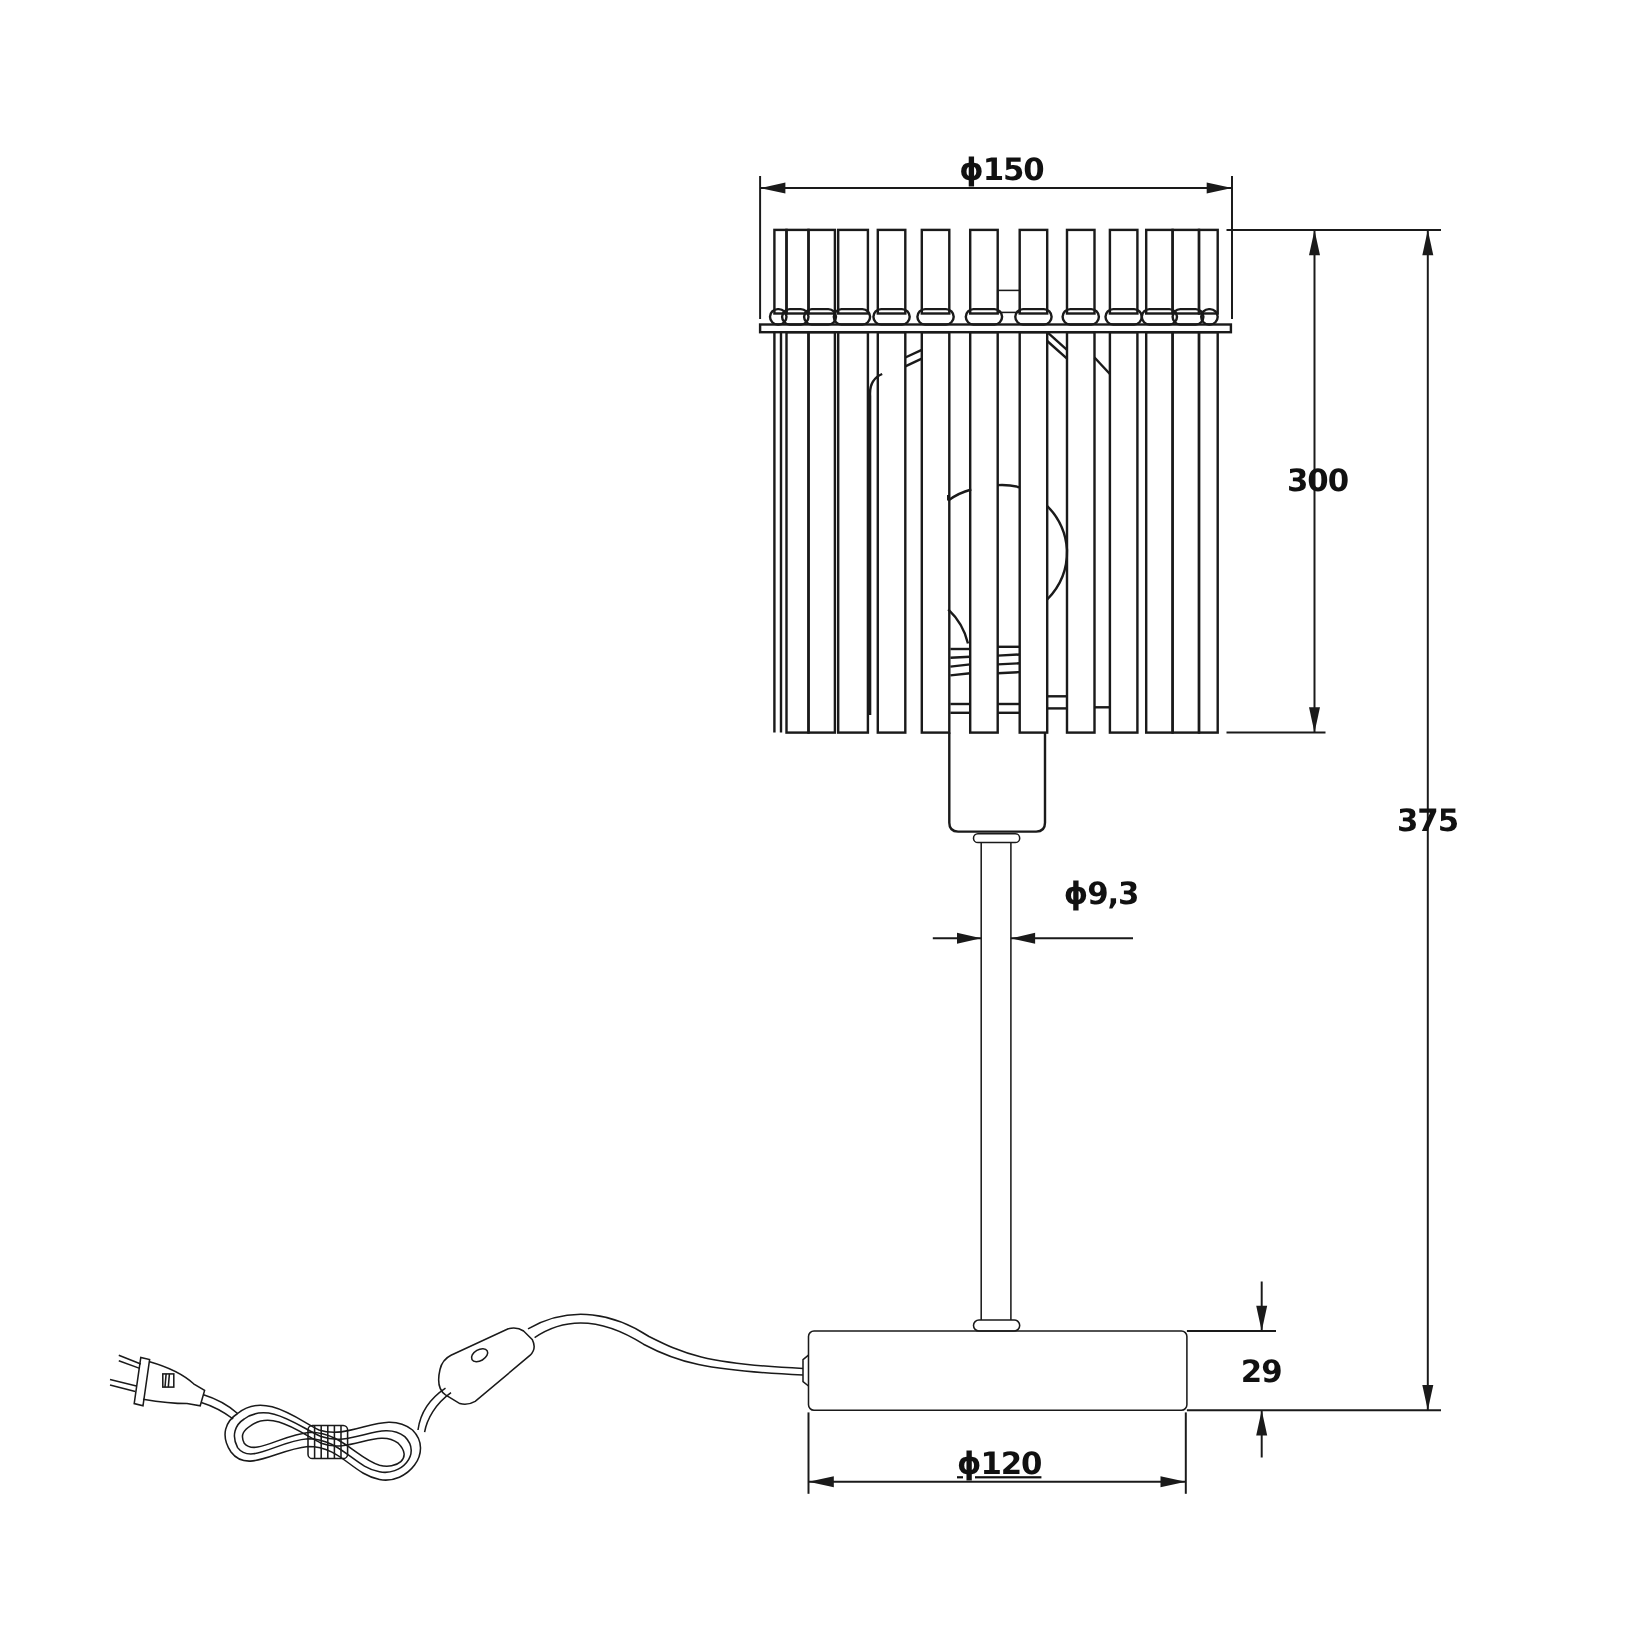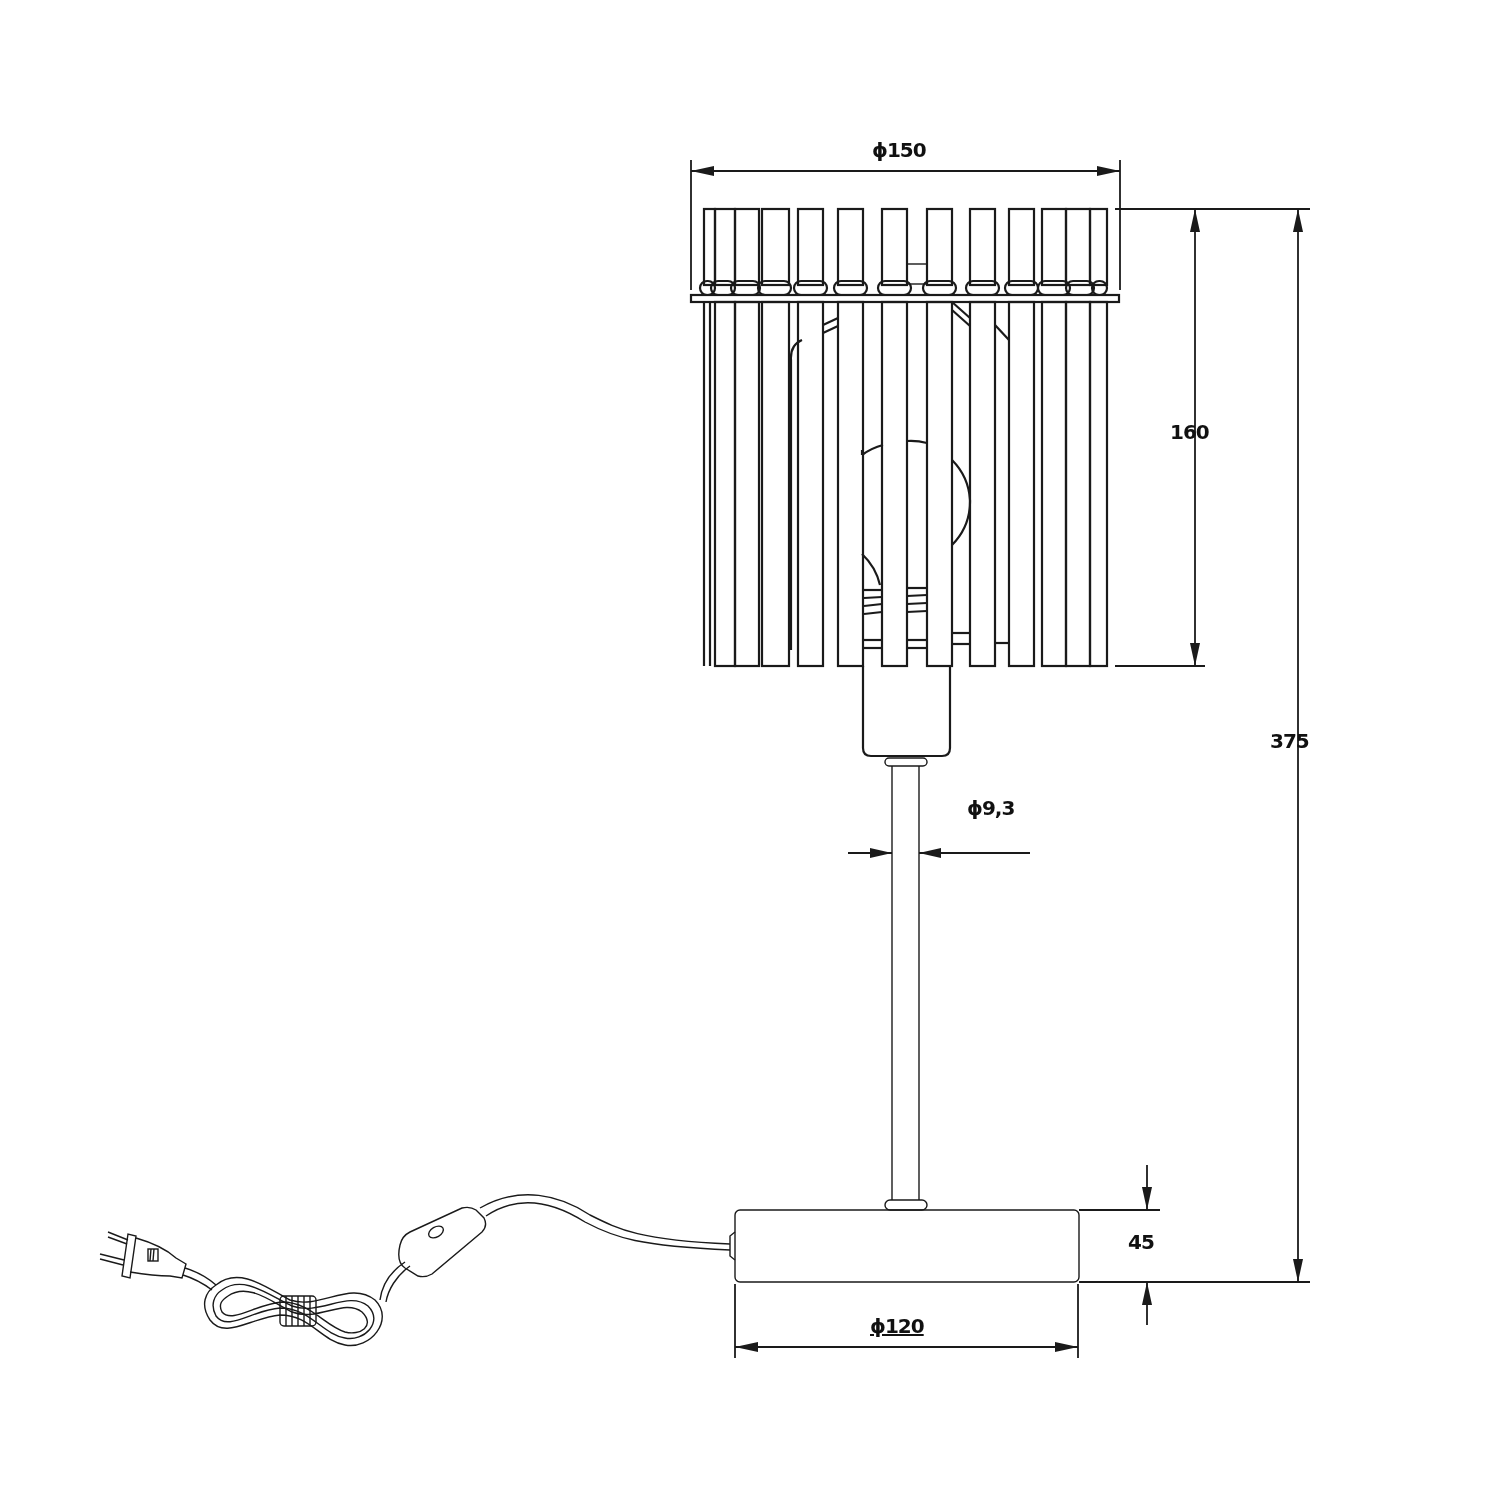--- a/index.html
+++ b/index.html
@@ -2,21 +2,21 @@
 <html><head>
 <meta charset="utf-8">
 <style>
   html, body { margin: 0; padding: 0; background: #ffffff; }
   body { width: 1500px; height: 1500px; position: relative; overflow: hidden; font-family: "DejaVu Sans", sans-serif; }
   svg { position: absolute; left: 0; top: 0; }
   .ln { stroke: #1a1a1a; fill: none; stroke-width: 2.2; }
   .thin { stroke: #1a1a1a; fill: none; stroke-width: 1.4; }
   .dim { stroke: #1a1a1a; fill: none; stroke-width: 1.8; }
   .arrow { fill: #1a1a1a; stroke: none; }
-  .label { position: absolute; font-family: "DejaVu Sans", sans-serif; font-weight: bold; font-size: 20px; color: #111; letter-spacing: -1px; white-space: nowrap; }
+  .label { position: absolute; font-family: "DejaVu Sans", sans-serif; font-weight: bold; font-size: 28px; color: #111; letter-spacing: -1px; white-space: nowrap; }
 </style>
 </head>
 <body>
 
 <svg width="1500" height="1500" viewBox="0 0 1500 1500" xmlns="http://www.w3.org/2000/svg">
 
   <g>
 
     <g class="ln">
       <rect x="704" y="209" width="11" height="76"></rect>
@@ -199,17 +199,17 @@
   <g>
     <line class="dim" x1="735" y1="1284" x2="735" y2="1358"></line>
     <line class="dim" x1="1078" y1="1284" x2="1078" y2="1358"></line>
     <line class="dim" x1="735" y1="1347" x2="1078" y2="1347"></line>
     <polygon class="arrow" points="735,1347 758,1342 758,1352"></polygon>
     <polygon class="arrow" points="1078,1347 1055,1342 1055,1352"></polygon>
   </g>
 </svg>
 
 <div class="label" style="left:872px; top:138px;">ϕ150</div>
-<div class="label" style="left:1170px; top:420px;">160</div>
+<div class="label" style="left:1170px; top:420px;">300</div>
 <div class="label" style="left:1270px; top:729px;text-align:right;">375</div>
 <div class="label" style="left:967px; top:796px;">ϕ9,3</div>
-<div class="label" style="left:1128px; top:1230px;">45</div>
+<div class="label" style="left:1128px; top:1230px;">29</div>
 <div class="label" style="left:870px; top:1314px;text-decoration:underline;">ϕ120</div>
 
 </body></html>

